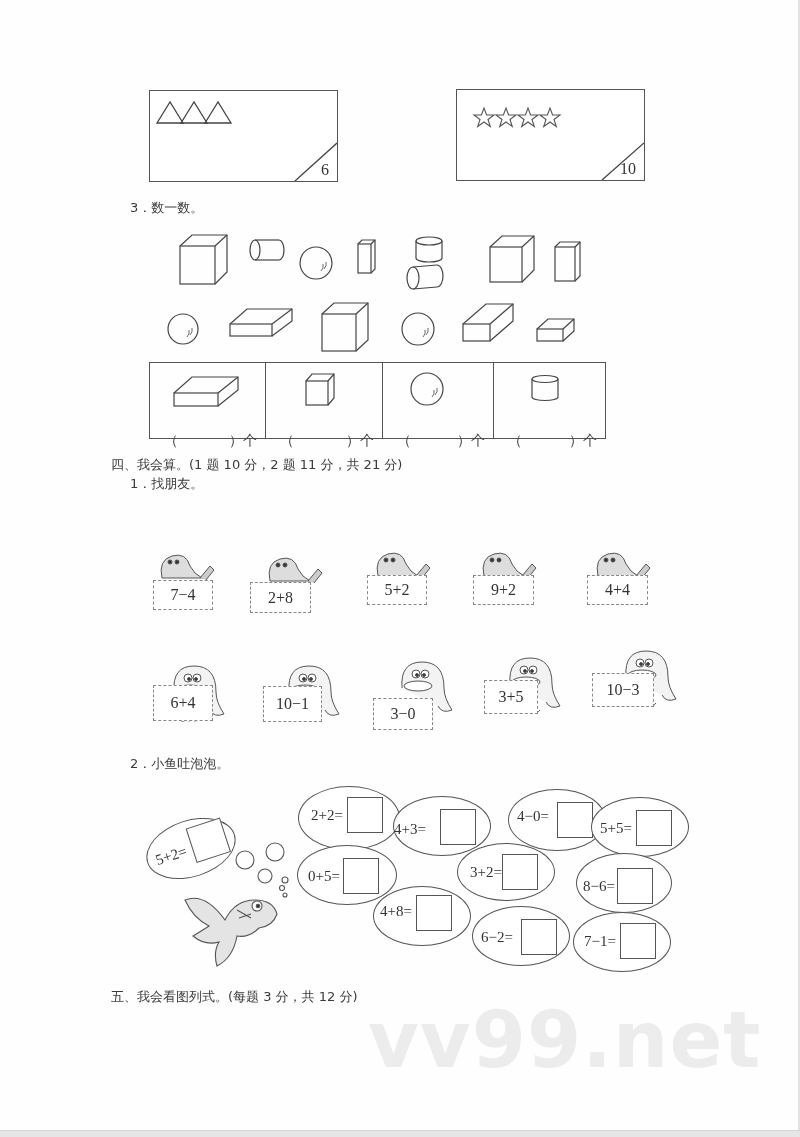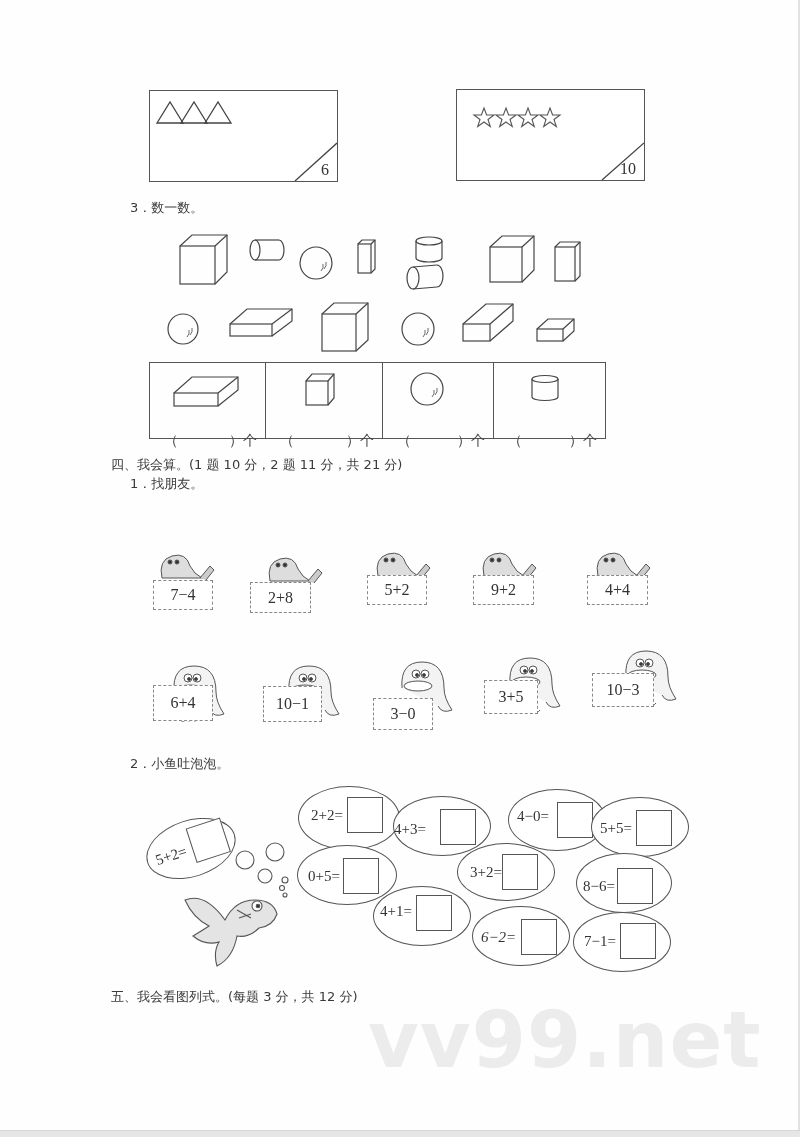--- a/index.html
+++ b/index.html
@@ -368,24 +368,24 @@
 </div>
 <div class="bubble" style="left:457px; top:843px; width:96px; height:56px;">
   <span class="expr" style="left:12px; top:20px;">3+2=</span>
   <span class="box" style="left:44px; top:10px; width:34px; height:34px;"></span>
 </div>
 <div class="bubble" style="left:576px; top:853px; width:94px; height:58px;">
   <span class="expr" style="left:6px; top:24px;">8−6=</span>
   <span class="box" style="left:40px; top:14px; width:34px; height:34px;"></span>
 </div>
 <div class="bubble" style="left:373px; top:886px; width:96px; height:58px;">
-  <span class="expr" style="left:6px; top:16px;">4+1=</span>
+  <span class="expr" style="left:6px; top:16px;">4+8=</span>
   <span class="box" style="left:42px; top:8px; width:34px; height:34px;"></span>
 </div>
-<div class="bubble" style="left:472px; top:906px; width:96px; height:58px;font-style:italic;">
+<div class="bubble" style="left:472px; top:906px; width:96px; height:58px;">
   <span class="expr" style="left:8px; top:22px;">6−2=</span>
   <span class="box" style="left:48px; top:12px; width:34px; height:34px;"></span>
 </div>
 <div class="bubble" style="left:573px; top:912px; width:96px; height:58px;">
   <span class="expr" style="left:10px; top:20px;">7−1=</span>
   <span class="box" style="left:46px; top:10px; width:34px; height:34px;"></span>
 </div>
 
 <div class="abs txt" style="left:111px; top:988px;">五、我会看图列式。(每题 3 分，共 12 分)</div>
 

